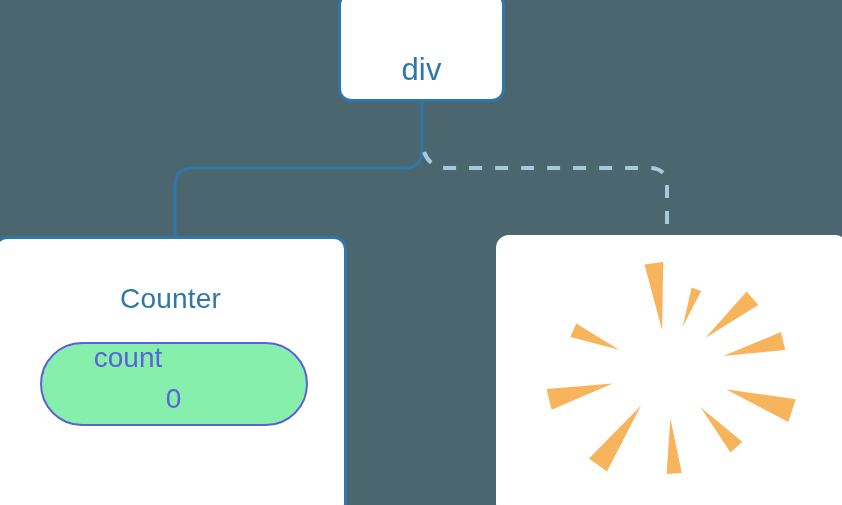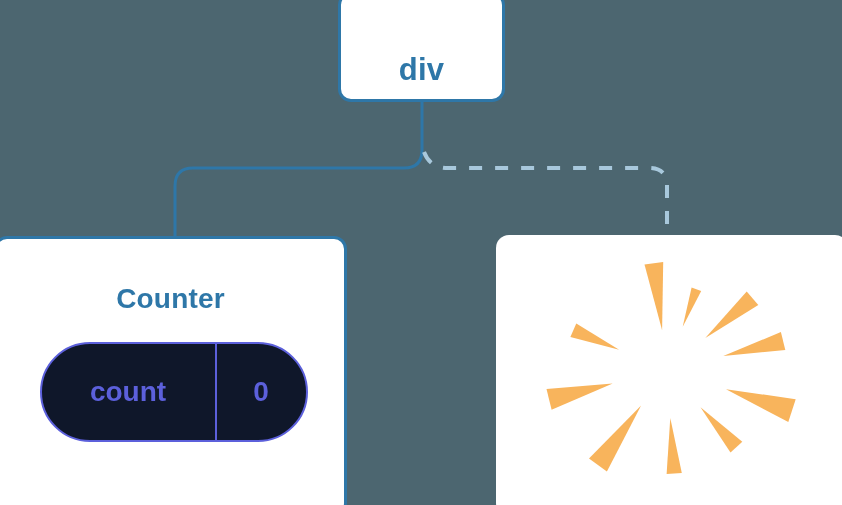--- a/index.html
+++ b/index.html
@@ -11,21 +11,20 @@
     height: 505px;
     overflow: hidden;
     font-family: "Liberation Sans", sans-serif;
     background: #4c6670;
   }
   #stage {
     position: relative;
     width: 842px;
     height: 505px;
     background: #4c6670;
-    font-weight: bold;
   }
 
   
   #wires {
     position: absolute;
     left: 0;
     top: 0;
     width: 842px;
     height: 505px;
     pointer-events: none;
@@ -77,27 +76,28 @@
     color: #2e77a8;
     line-height: 1;
     letter-spacing: 0.2px;
   }
 
   
   .state-pill {
     margin-top: 29px;
     margin-left: 6px;
     width: 268px;
-    height: 100px;
+    height: 84px;
     border: 2px solid #5c60db;
     border-radius: 56px;
     display: flex;
     align-items: stretch;
     box-sizing: border-box;
-    background: #0f172a;
+    background: #86efac;
+    flex-direction: column;
   }
   .state-pill .pill-key,
   .state-pill .pill-val {
     display: flex;
     align-items: center;
     justify-content: center;
     color: #5c60db;
     font-size: 28px;
     line-height: 1;
   }

